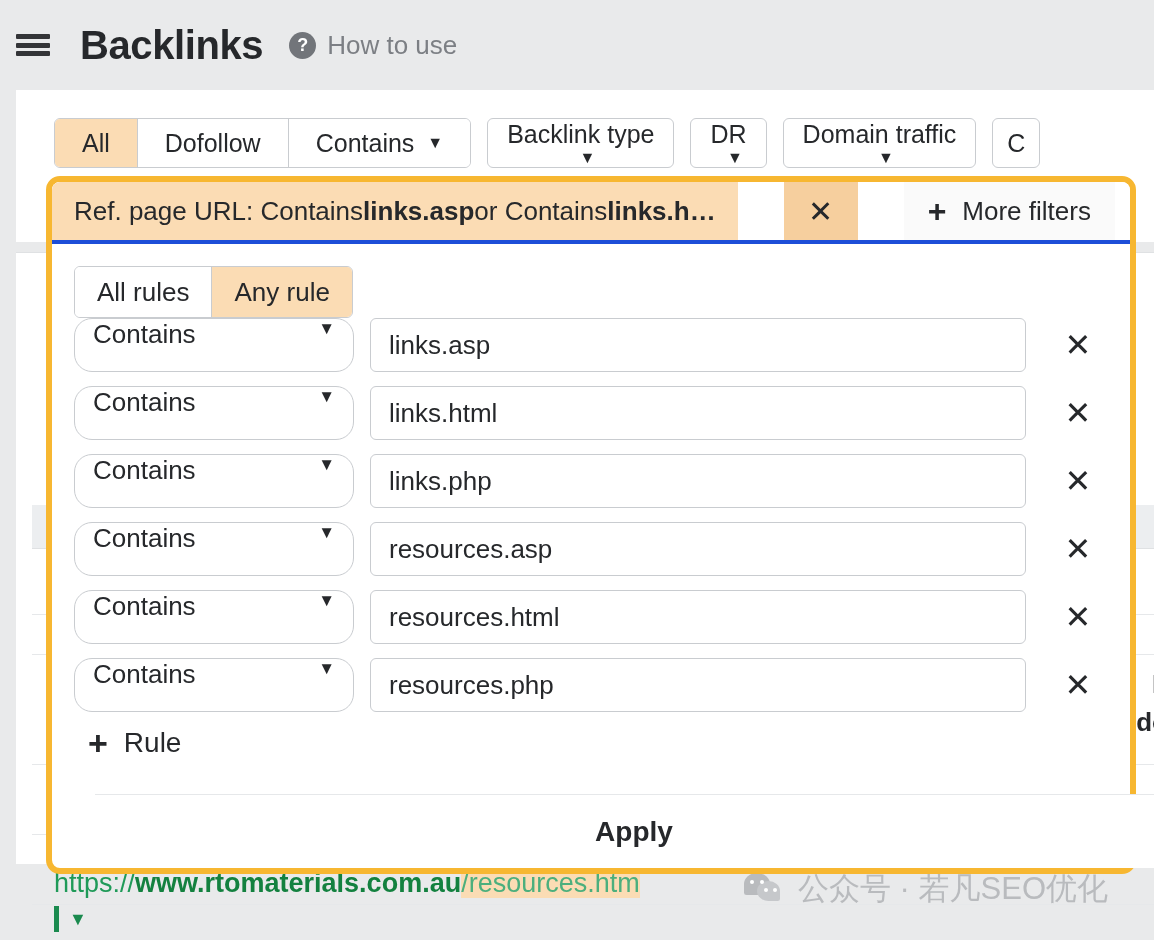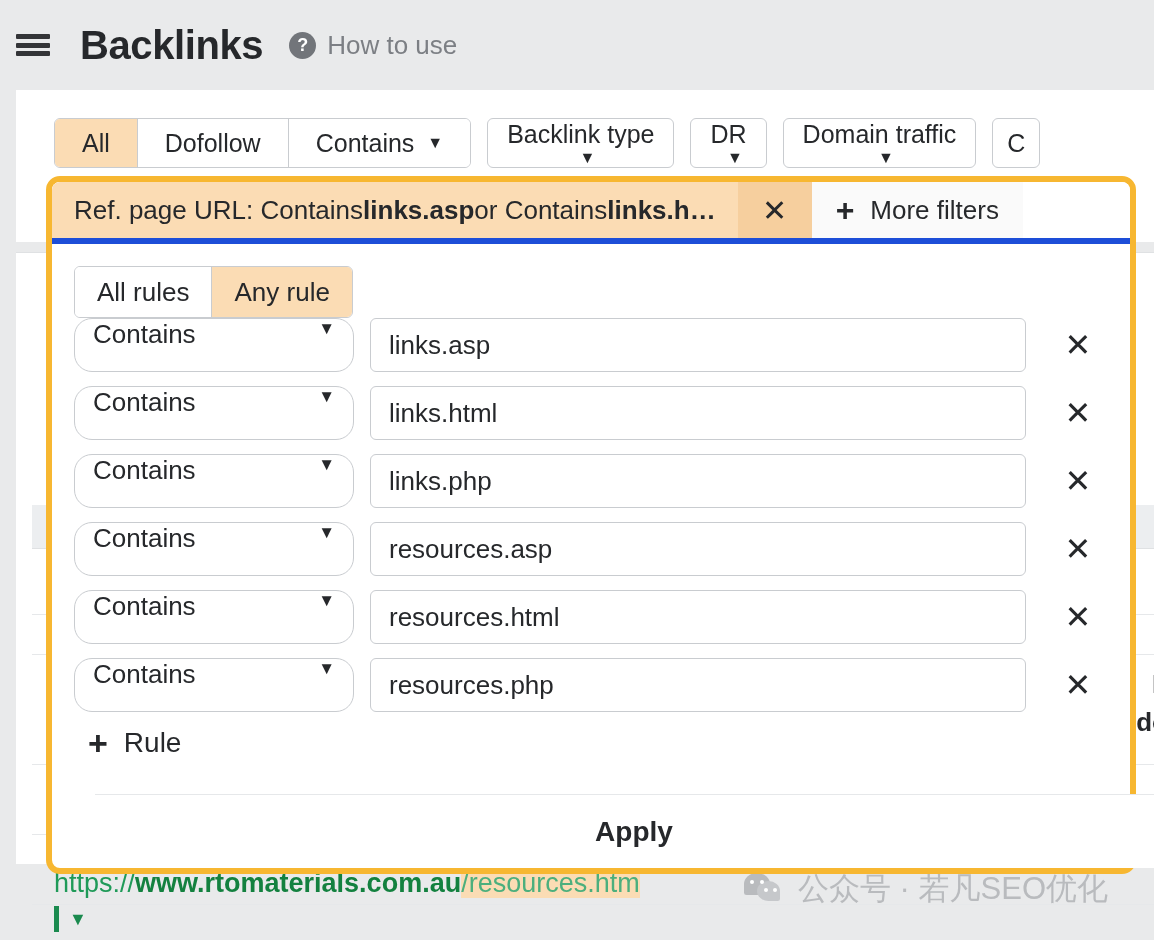--- a/index.html
+++ b/index.html
@@ -148,23 +148,24 @@
     border-radius: 14px;
     background: #ffffff;
     box-sizing: border-box;
   }
   
   .chip-strip {
     position: absolute; left: 0; top: 0;
     width: 100%; height: 62px;
     display: flex; align-items: stretch;
     background: #fff;
-    border-bottom: 6px solid #1d4ed8;
+    border-bottom: 4px solid #1d4ed8;
     border-radius: 8px 8px 0 0;
     overflow: hidden;
+    gap: 46px;
   }
   .chip {
     display: flex; align-items: center;
     background: #fbdcb4; padding: 0 22px;
     font-size: 26px; color: #26282b; white-space: nowrap;
     flex: 0 0 auto; cursor: pointer;
   }
   .chip b { font-weight: bold; }
   .chip-x {
     display: flex; align-items: center; justify-content: center;

